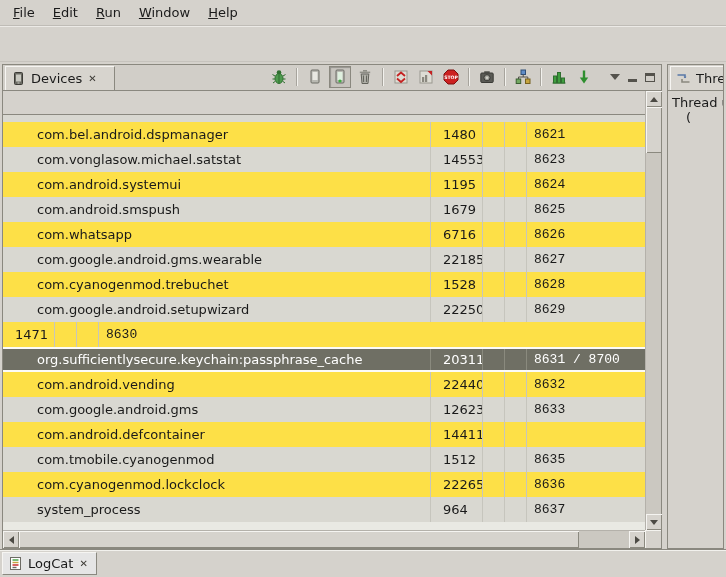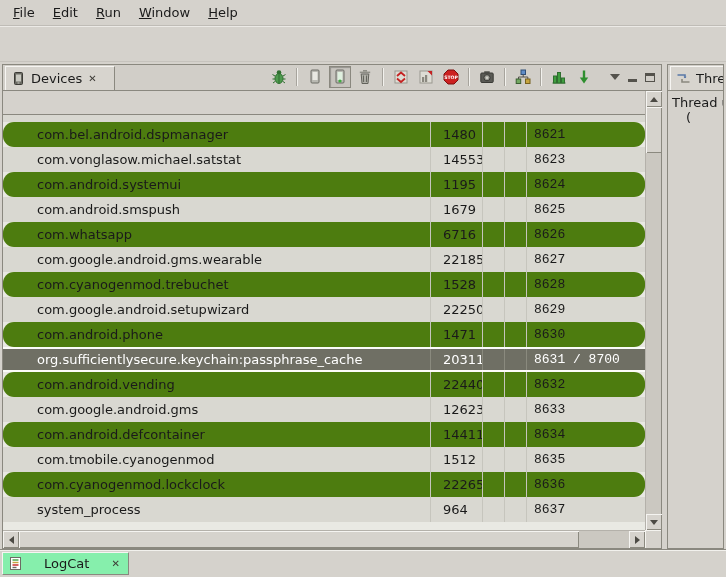--- a/index.html
+++ b/index.html
@@ -66,21 +66,21 @@
     box-shadow: inset 1px 1px 0 #f4f3ef, inset -1px 0 0 #8f8d83; overflow:hidden;margin-top:48px;
   }
   .w-name { width:428px; flex:none; }
   .w-pid  { width:52px; flex:none; }
   .w-c    { width:22px; flex:none; }
   .w-port { flex:1; min-width:0; }
 
   .viewport { grid-column:1; grid-row:2; background:#e9e9e3; overflow:hidden; position:relative; }
   .partial-row { height:7px; background:#d9d8d1; }
   .trow { display:flex; height:25px; line-height:25px; }
-  .trow.even { background:#4d7c0f;border-radius:11px; }
+  .trow.even { background:#fde047; }
   .trow.odd  { background:#d9d8d1; }
   .cell { overflow:hidden; white-space:nowrap; }
   .cell.name { width:428px; flex:none; padding-left:34px; border-right:1px solid #c6c5bd; }
   .cell.pid  { width:52px; flex:none; padding-left:12px; border-right:1px solid #c6c5bd; }
   .cell.c1, .cell.c2 { width:22px; flex:none; border-right:1px solid #c6c5bd; }
   .cell.port { flex:1; min-width:0; padding-left:7px;font-family:Liberation Mono, monospace; }
   .trow.selected {
     background:#6f6f64; color:#ffffff;
     border-top:2px solid #fbfbf9; border-bottom:2px solid #fbfbf9;
     line-height:21px;
@@ -104,22 +104,22 @@
   .tri-left  { width:0; height:0; border-top:4px solid transparent; border-bottom:4px solid transparent; border-right:5px solid #4c4a44; }
   .tri-right { width:0; height:0; border-top:4px solid transparent; border-bottom:4px solid transparent; border-left:5px solid #4c4a44; }
 
   
   .threads-body { padding:4px 0 0 4px; font-size:13px; line-height:15px; white-space:nowrap; overflow:hidden; }
 
   
   .bottom-bar { height:28px; flex:none; background:#d5d2cc; border-top:1px solid #8a887f;
     box-shadow: inset 0 1px 0 #f2f1ed; display:flex; align-items:center; }
   .logcat-tab {
-    display:flex; align-items:center; gap:21px; height:23px; padding:0 7px 0 5px; margin-left:2px;
-    background:#86efac; border-top:1px solid #f6f5f2; border-left:1px solid #f6f5f2;
+    display:flex; align-items:center; gap:5px; height:23px; padding:0 7px 0 5px; margin-left:2px;
+    background:#e5e5e5; border-top:1px solid #f6f5f2; border-left:1px solid #f6f5f2;
     border-right:1px solid #8a887f; border-bottom:1px solid #8a887f; white-space:nowrap;
   }
   svg { display:block; }
 </style>
 </head>
 <body>
 
 <div class="app">
 
   <div class="menubar">
@@ -326,21 +326,20 @@
     <span class="cell port">8628</span>
   </div>
             <div class="trow odd">
     <span class="cell name">com.google.android.setupwizard</span>
     <span class="cell pid">22250</span>
     <span class="cell c1"></span>
     <span class="cell c2"></span>
     <span class="cell port">8629</span>
   </div>
             <div class="trow even">
-    <span class="cell name">com.android.phone</span>
     <span class="cell pid">1471</span>
     <span class="cell c1"></span>
     <span class="cell c2"></span>
     <span class="cell port">8630</span>
   </div>
             <div class="trow odd selected">
     <span class="cell name">org.sufficientlysecure.keychain:passphrase_cache</span>
     <span class="cell pid">20311</span>
     <span class="cell c1"></span>
     <span class="cell c2"></span>
@@ -358,21 +357,20 @@
     <span class="cell pid">12623</span>
     <span class="cell c1"></span>
     <span class="cell c2"></span>
     <span class="cell port">8633</span>
   </div>
             <div class="trow even">
     <span class="cell name">com.android.defcontainer</span>
     <span class="cell pid">14411</span>
     <span class="cell c1"></span>
     <span class="cell c2"></span>
-    <span class="cell port">8634</span>
   </div>
             <div class="trow odd">
     <span class="cell name">com.tmobile.cyanogenmod</span>
     <span class="cell pid">1512</span>
     <span class="cell c1"></span>
     <span class="cell c2"></span>
     <span class="cell port">8635</span>
   </div>
             <div class="trow even">
     <span class="cell name">com.cyanogenmod.lockclock</span>

